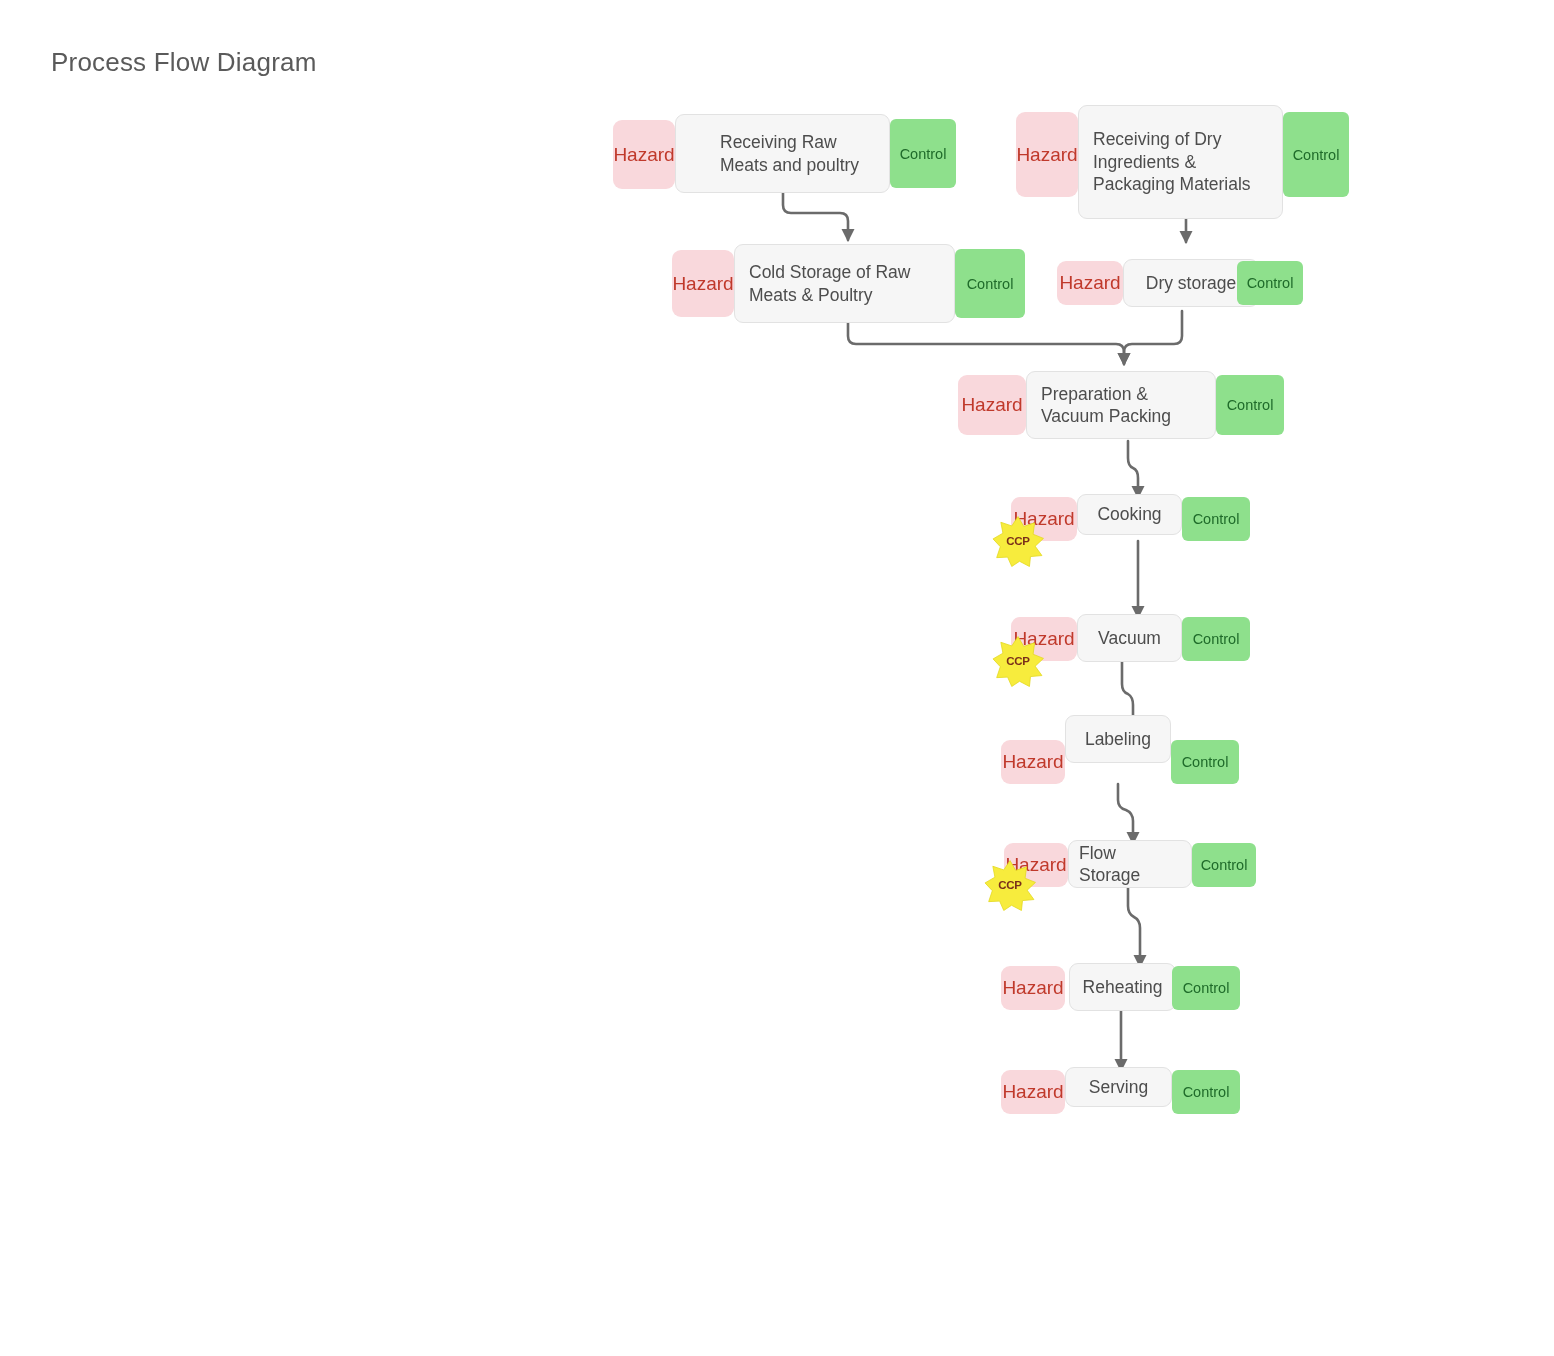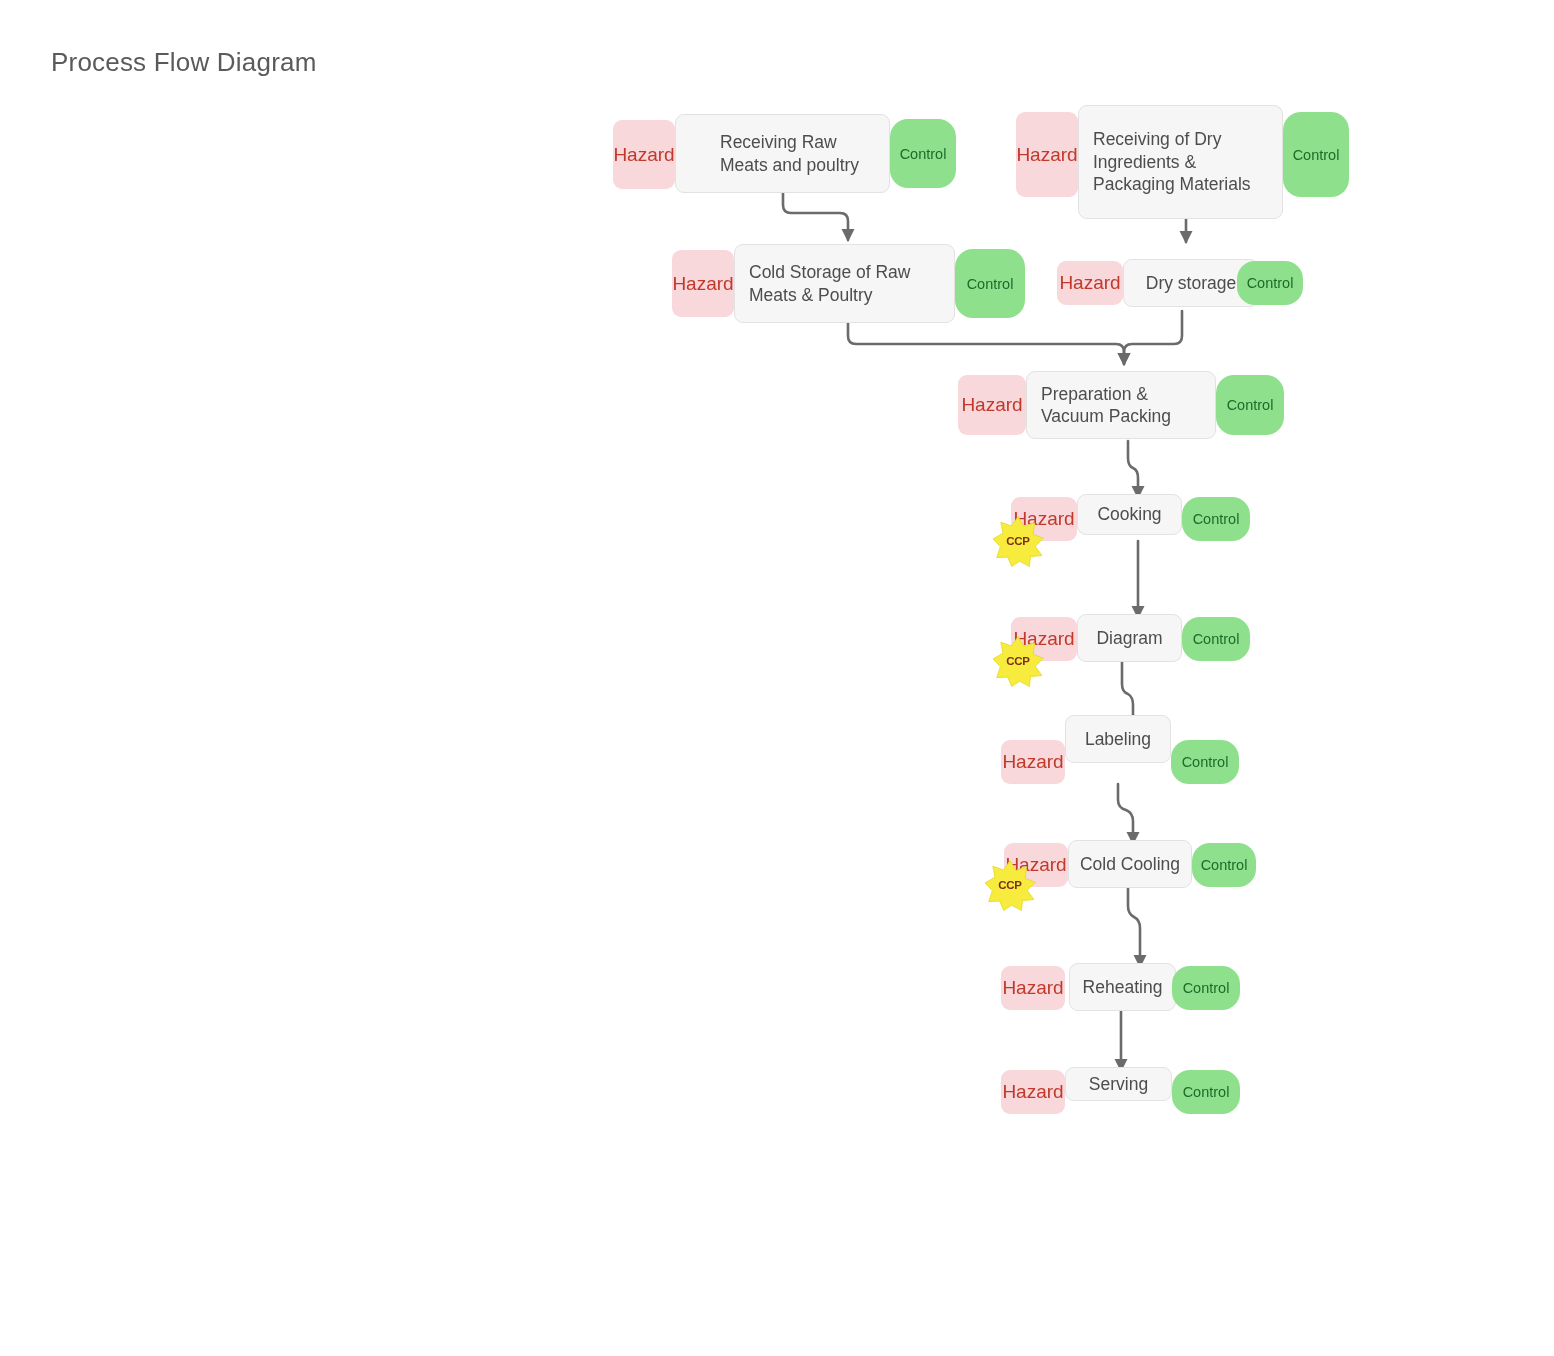--- a/index.html
+++ b/index.html
@@ -70,21 +70,21 @@
     position: absolute;
     z-index: 2;
     line-height: 1.28;
   }
   .main-box.center {
     justify-content: center;
     padding-left: 10px;
   }
   .control-box {
     background: #8ee08c;
-    border-radius: 18px;
+    border-radius: 6px;
     color: #1f6b2a;
     font-size: 14.5px;
     display: flex;
     align-items: center;
     justify-content: center;
     box-sizing: border-box;
     position: absolute;
     z-index: 3;
   }
   .ccp-badge {
@@ -224,21 +224,21 @@
       </svg>
       <span>CCP</span>
     </div>
   </div>
 
   <div class="node">
     <div class="hazard-box" style="left:1011px; top:617px; width:66px; height:44px;">
       <span>Hazard</span>
     </div>
     <div class="main-box center" style="left:1077px; top:614px; width:105px; height:48px;">
-      <span>Diagram</span>
+      <span>Vacuum</span>
     </div>
     <div class="control-box" style="left:1182px; top:617px; width:68px; height:44px;">
       <span>Control</span>
     </div>
     <div class="ccp-badge" style="left:992px; top:635px;">
       <svg viewBox="0 0 100 100">
         <polygon points="50,3 61,22 82,15 79,37 99,45 83,60 96,78 74,80 72,99 53,89 38,99 30,81 9,82 16,61 2,46 21,35 17,14 38,21" fill="#f7ec3d" stroke="#e3d81c" stroke-width="1.5"></polygon>
       </svg>
       <span>CCP</span>
     </div>
@@ -254,21 +254,21 @@
     <div class="control-box" style="left:1171px; top:740px; width:68px; height:44px;">
       <span>Control</span>
     </div>
   </div>
 
   <div class="node">
     <div class="hazard-box" style="left:1004px; top:843px; width:64px; height:44px;">
       <span>Hazard</span>
     </div>
     <div class="main-box center" style="left:1068px; top:840px; width:124px; height:48px;">
-      <span>Cold Cooling</span>
+      <span>Flow Storage</span>
     </div>
     <div class="control-box" style="left:1192px; top:843px; width:64px; height:44px;">
       <span>Control</span>
     </div>
     <div class="ccp-badge" style="left:984px; top:859px;">
       <svg viewBox="0 0 100 100">
         <polygon points="50,3 61,22 82,15 79,37 99,45 83,60 96,78 74,80 72,99 53,89 38,99 30,81 9,82 16,61 2,46 21,35 17,14 38,21" fill="#f7ec3d" stroke="#e3d81c" stroke-width="1.5"></polygon>
       </svg>
       <span>CCP</span>
     </div>
@@ -283,21 +283,21 @@
     </div>
     <div class="control-box" style="left:1172px; top:966px; width:68px; height:44px;">
       <span>Control</span>
     </div>
   </div>
 
   <div class="node">
     <div class="hazard-box" style="left:1001px; top:1070px; width:64px; height:44px;">
       <span>Hazard</span>
     </div>
-    <div class="main-box center" style="left:1065px; top:1067px; width:107px; height:34px;">
+    <div class="main-box center" style="left:1065px; top:1067px; width:107px; height:40px;">
       <span>Serving</span>
     </div>
     <div class="control-box" style="left:1172px; top:1070px; width:68px; height:44px;">
       <span>Control</span>
     </div>
   </div>
 
 </div>
 
 </body></html>

